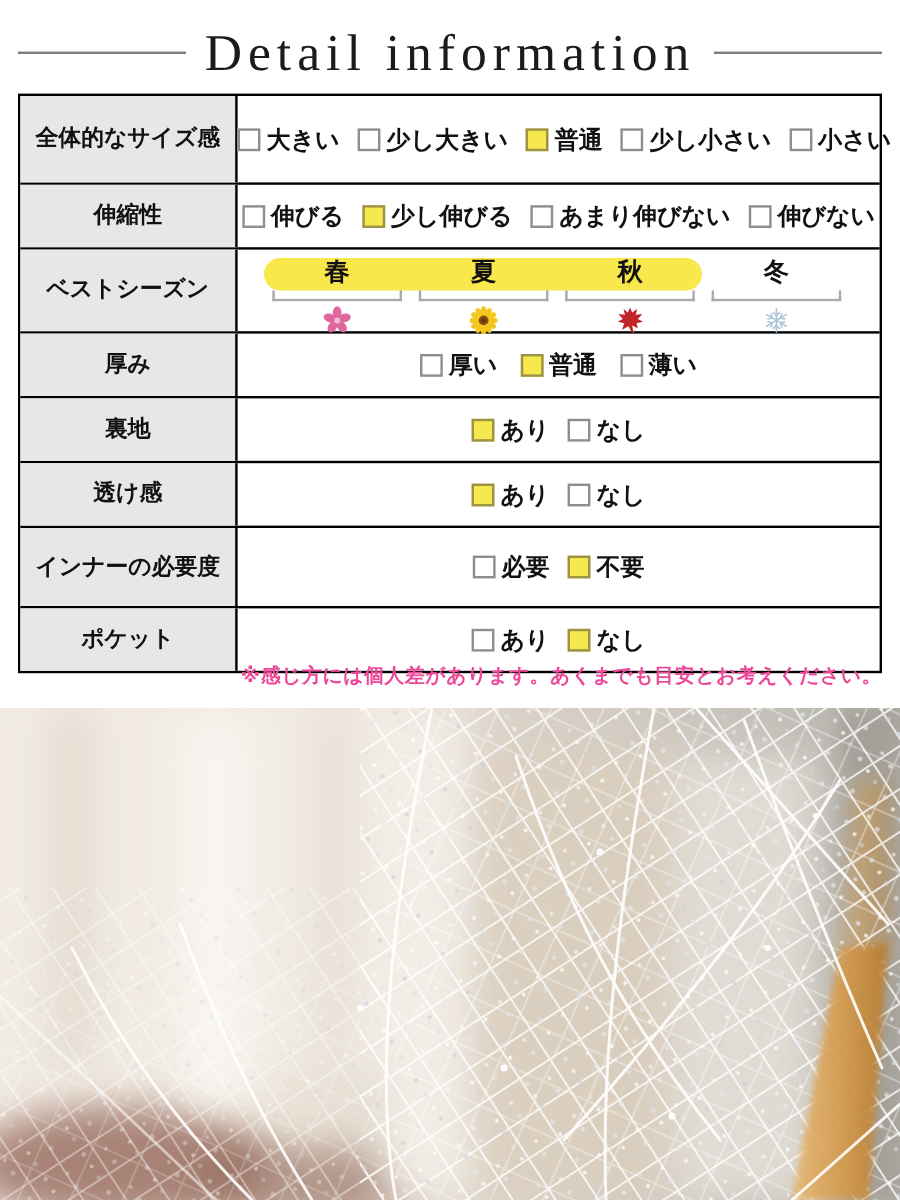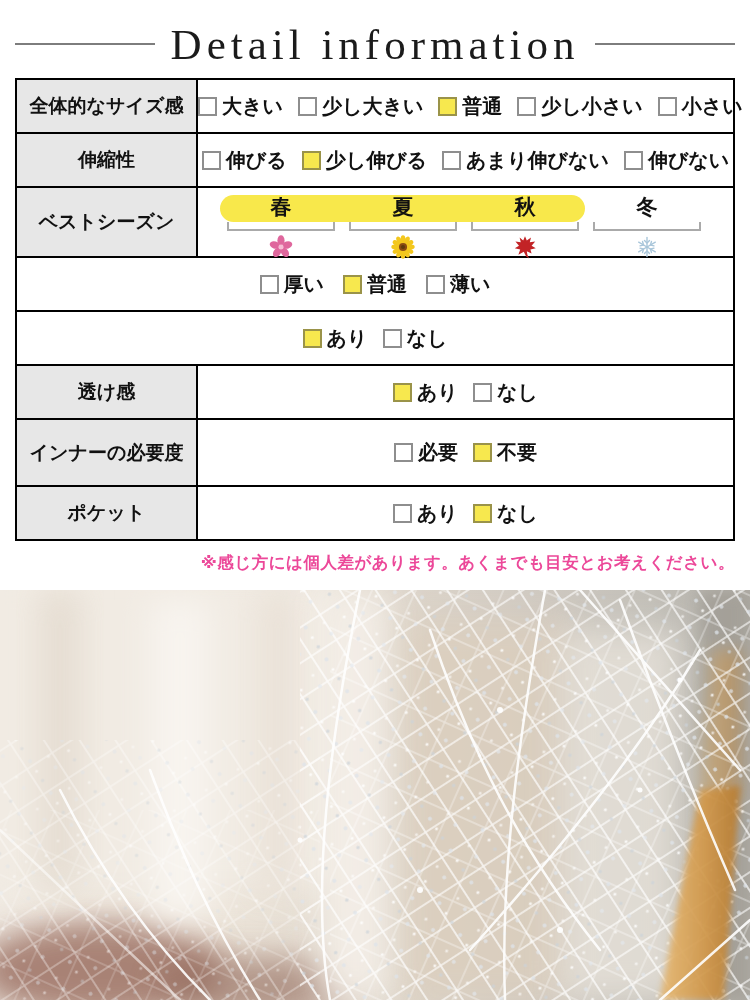--- a/index.html
+++ b/index.html
@@ -72,21 +72,21 @@
 <body>
 
 <div class="header">
   <div class="hline"></div>
   <div class="title">Detail information</div>
   <div class="hline"></div>
 </div>
 
 <div class="spec-table">
 
-  <div class="row" style="height:52px">
+  <div class="row" style="height:72px">
     <div class="label-cell">全体的なサイズ感</div>
     <div class="content-cell">
       <span class="opt">
           <span class="cb"></span>
           <span>大きい</span>
         </span>
       <span class="opt">
           <span class="cb"></span>
           <span>少し大きい</span>
         </span>
@@ -200,37 +200,39 @@
               <use href="#sfarm" transform="rotate(300 20 20)"></use>
               <circle cx="20" cy="20" r="2" fill="#a9c6da"></circle>
             </svg>
           </div>
         </div>
       </div>
     </div>
   </div>
 
   <div class="row" style="height:52px">
+    <div class="label-cell">厚み</div>
     <div class="content-cell gap-mid">
       <span class="opt">
           <span class="cb"></span>
           <span>厚い</span>
         </span>
       <span class="opt">
           <span class="cb checked"></span>
           <span>普通</span>
         </span>
       <span class="opt">
           <span class="cb"></span>
           <span>薄い</span>
         </span>
     </div>
   </div>
 
   <div class="row" style="height:52px">
+    <div class="label-cell">裏地</div>
     <div class="content-cell gap-wide">
       <span class="opt">
           <span class="cb checked"></span>
           <span>あり</span>
         </span>
       <span class="opt">
           <span class="cb"></span>
           <span>なし</span>
         </span>
     </div>

